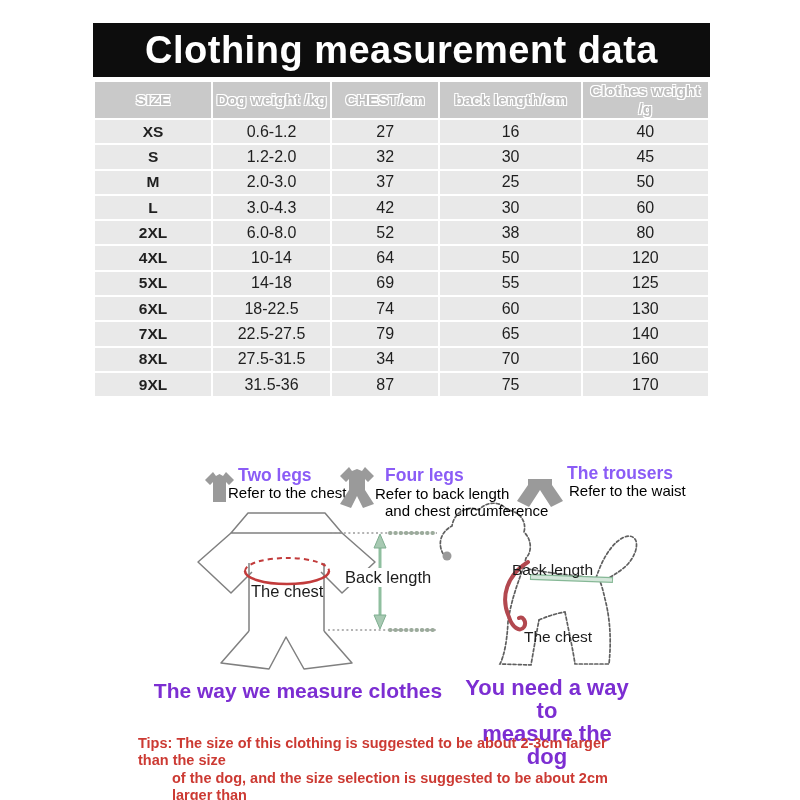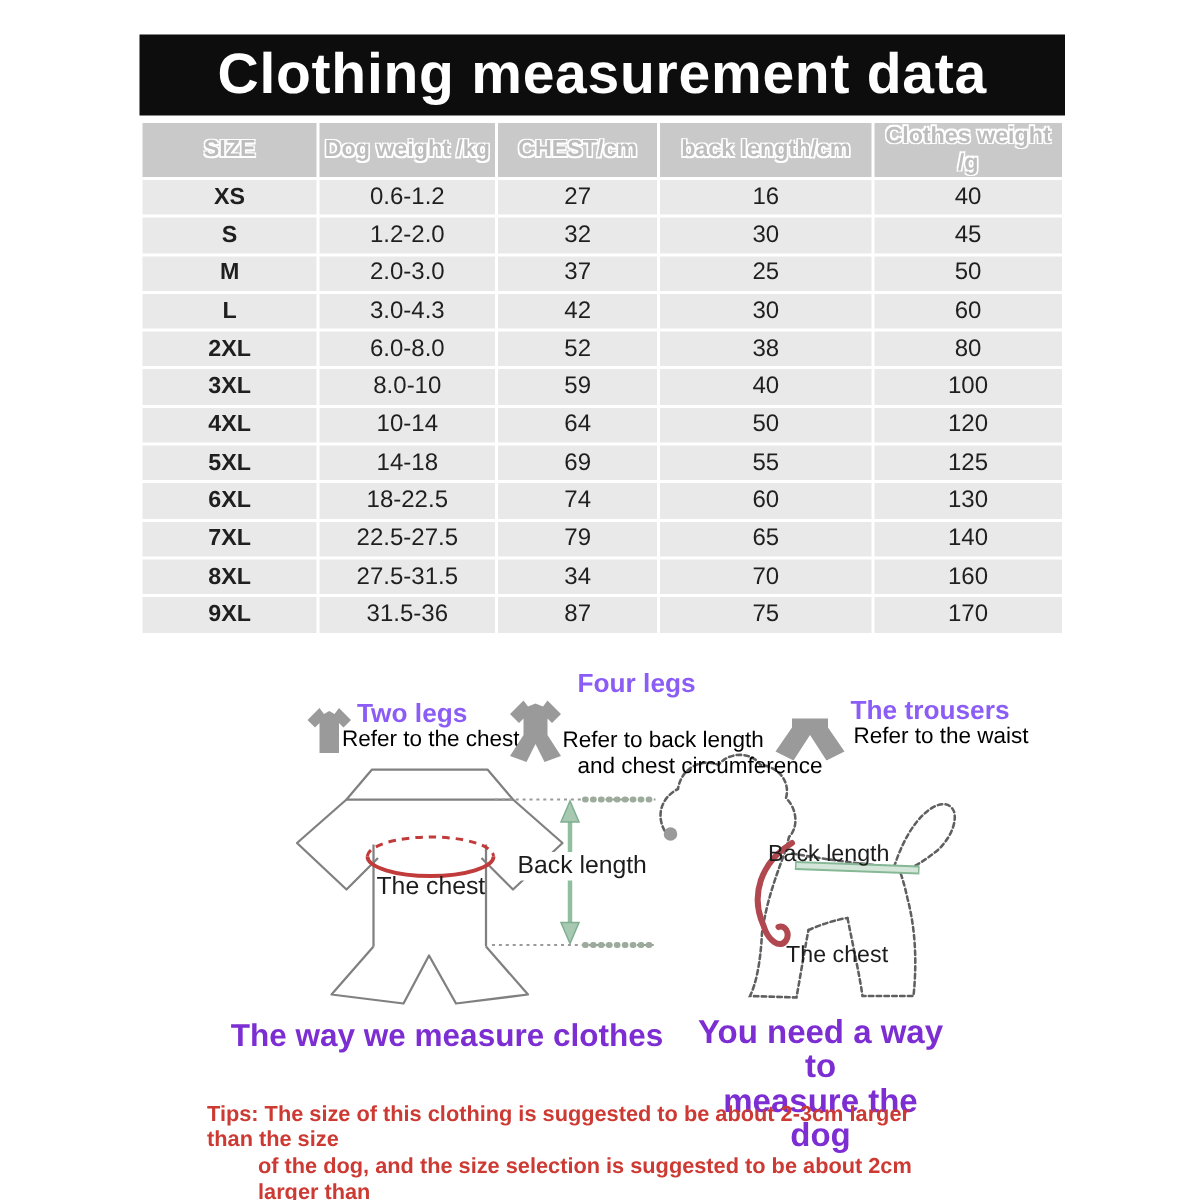--- a/index.html
+++ b/index.html
@@ -94,27 +94,20 @@
           <td>60</td>
         </tr>
         <tr>
           <td class="size-col">2XL</td>
           <td>6.0-8.0</td>
           <td>52</td>
           <td>38</td>
           <td>80</td>
         </tr>
         <tr>
-          <td class="size-col">3XL</td>
-          <td>8.0-10</td>
-          <td>59</td>
-          <td>40</td>
-          <td>100</td>
-        </tr>
-        <tr>
           <td class="size-col">4XL</td>
           <td>10-14</td>
           <td>64</td>
           <td>50</td>
           <td>120</td>
         </tr>
         <tr>
           <td class="size-col">5XL</td>
           <td>14-18</td>
           <td>69</td>
@@ -197,21 +190,21 @@
         <path d="M2,10 L10,2 L13,6 L16.5,4 L20,6 L23,2 L31,10 L26,15 L23,12 L23,32 L10,32 L10,12 L7,15 Z" fill="#9a9a9a"></path>
       </svg>
       <div class="abs legend-title" style="left:238px;top:465px;">Two legs</div>
       <div class="abs legend-desc" style="left:228px;top:484px;">Refer to the chest</div>
     </div>
 
     <div>
       <svg class="abs" style="left:336px;top:464px;" width="42" height="46" viewBox="0 0 42 46">
         <path d="M4,12 L13,3 L16,7 L21,5 L26,7 L29,3 L38,12 L32,18 L29,15 L29,26 L38,40 L27,44 L21,32 L15,44 L4,40 L13,26 L13,15 L10,18 Z" fill="#9a9a9a"></path>
       </svg>
-      <div class="abs legend-title" style="left:385px;top:445px;">Four legs</div>
+      <div class="abs legend-title" style="left:385px;top:465px;">Four legs</div>
       <div class="abs legend-desc" style="left:375px;top:485px;">Refer to back length</div>
       <div class="abs legend-desc" style="left:385px;top:502px;">and chest circumference</div>
     </div>
 
     <div>
       <svg class="abs" style="left:516px;top:477px;" width="48" height="30" viewBox="0 0 48 30">
         <path d="M12,2 L36,2 L36,8 L47,24 L35,30 L24,13 L13,30 L1,24 L12,8 Z" fill="#9a9a9a"></path>
       </svg>
       <div class="abs legend-title" style="left:567px;top:463px;">The trousers</div>
       <div class="abs legend-desc" style="left:569px;top:482px;">Refer to the waist</div>

